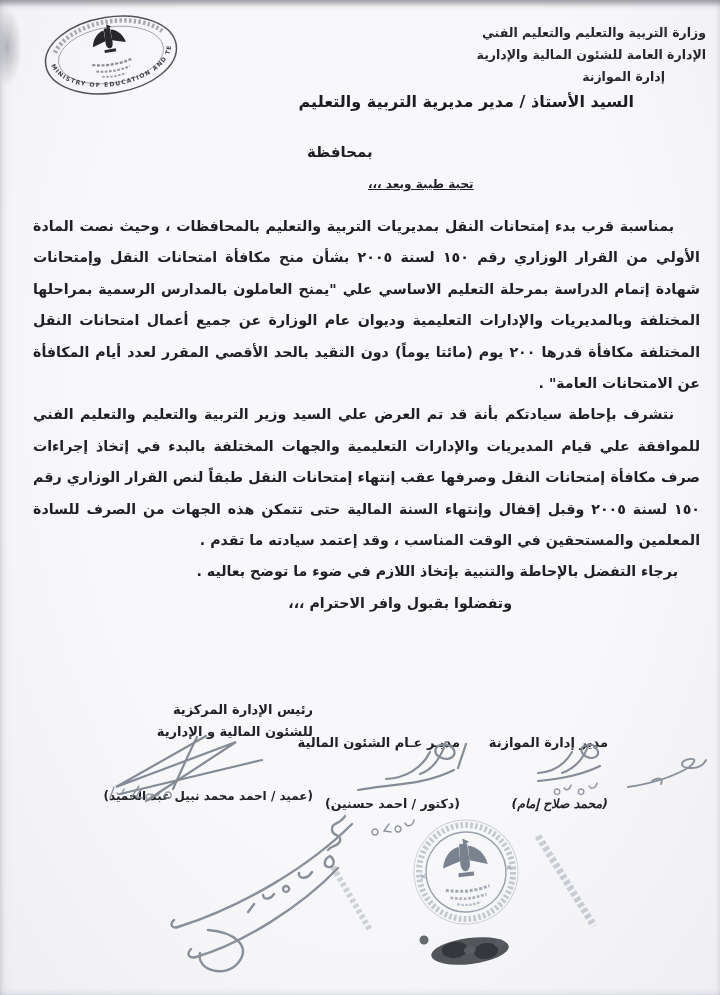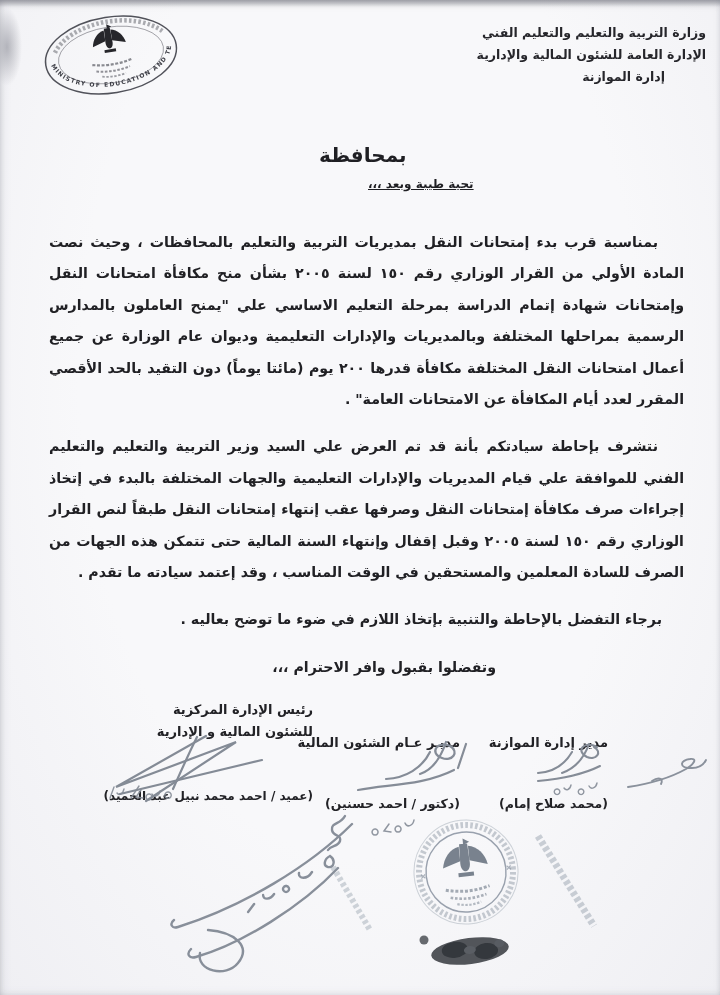--- a/index.html
+++ b/index.html
@@ -18,40 +18,40 @@
     background:linear-gradient(to bottom,rgba(120,122,132,.45),rgba(120,122,132,0));}
 
   
   .seal-logo{position:absolute;left:36px;top:12px;width:150px;height:86px;}
   .letterhead{position:absolute;top:22px;right:14px;direction:rtl;text-align:right;
     font-weight:700;font-size:12.5px;line-height:22px;color:#26262b;}
   .letterhead .dept{margin-right:41px;}
 
   
   .to-line{position:absolute;top:92px;right:86px;direction:rtl;font-weight:700;font-size:16px;color:#1c1c20;}
-  .governorate{position:absolute;top:143px;left:307px;direction:rtl;font-weight:700;font-size:20px;margin-left:12px;}
+  .governorate{position:absolute;top:143px;left:307px;direction:rtl;font-weight:700;font-size:15px;}
   .greeting{position:absolute;top:177px;left:368px;direction:rtl;font-weight:700;font-size:12px;text-decoration:underline;}
 
   
   .body-text{position:absolute;top:211px;right:20px;left:33px;direction:rtl;
     text-align:justify;font-size:14.2px;font-weight:700;line-height:31.4px;color:#202024;}
-  .body-text p{margin:16px;text-indent:26px;}
+  .body-text p{margin:0;text-indent:26px;}
   .body-text p.closing-request{text-align:right;text-indent:22px;}
   .body-text p.closing-salutation{text-indent:0;padding-left:0;padding-right:188px;}
 
   
   .sig{position:absolute;direction:rtl;text-align:right;font-weight:700;color:#222226;}
   .sig .t{font-size:13px;line-height:22px;white-space:nowrap;}
   .sig .n{font-size:12.5px;white-space:nowrap;}
   .sig-central{left:138px;top:699px;width:175px;}
   .sig-central .n{margin-top:46px;font-size:12px;}
   .sig-financial{left:325px;top:732px;width:135px;}
   .sig-financial .n{margin-top:42px;}
   .sig-budget{left:486px;top:732px;width:122px;}
-  .sig-budget .n{margin-top:42px;}
+  .sig-budget .n{margin-top:42px;font-style:italic;}
 
   .overlay{position:absolute;inset:0;pointer-events:none;}
 </style>
 </head>
 <body>
 
 <div class="page">
   <div class="top-smear"></div>
   <div class="corner-smudge"></div>
 
@@ -81,20 +81,21 @@
       </g>
     </svg>
   </div>
 
   <header class="letterhead">
     <div>وزارة التربية والتعليم والتعليم الفني</div>
     <div>الإدارة العامة للشئون المالية والإدارية</div>
     <div class="dept">إدارة الموازنة</div>
   </header>
 
+  <div class="to-line">السيد الأستاذ / مدير مديرية التربية والتعليم</div>
   <div class="governorate">بمحافظة</div>
   <div class="greeting">تحية طيبة وبعد ،،،</div>
 
   <main class="body-text">
     <p>بمناسبة قرب بدء إمتحانات النقل بمديريات التربية والتعليم بالمحافظات ، وحيث نصت المادة الأولي من القرار الوزاري رقم ١٥٠ لسنة ٢٠٠٥ بشأن منح مكافأة امتحانات النقل وإمتحانات شهادة إتمام الدراسة بمرحلة التعليم الاساسي علي "يمنح العاملون بالمدارس الرسمية بمراحلها المختلفة وبالمديريات والإدارات التعليمية وديوان عام الوزارة عن جميع أعمال امتحانات النقل المختلفة مكافأة قدرها ٢٠٠ يوم (مائتا يوماً) دون التقيد بالحد الأقصي المقرر لعدد أيام المكافأة عن الامتحانات العامة" .</p>
     <p>نتشرف بإحاطة سيادتكم بأنة قد تم العرض علي السيد وزير التربية والتعليم والتعليم الفني للموافقة علي قيام المديريات والإدارات التعليمية والجهات المختلفة بالبدء في إتخاذ إجراءات صرف مكافأة إمتحانات النقل وصرفها عقب إنتهاء إمتحانات النقل طبقاً لنص القرار الوزاري رقم ١٥٠ لسنة ٢٠٠٥ وقبل إقفال وإنتهاء السنة المالية حتى تتمكن هذه الجهات من الصرف للسادة المعلمين والمستحقين في الوقت المناسب ، وقد إعتمد سيادته ما تقدم .</p>
     <p class="closing-request">برجاء التفضل بالإحاطة والتنبية بإتخاذ اللازم في ضوء ما توضح بعاليه .</p>
     <p class="closing-salutation">وتفضلوا بقبول وافر الاحترام ،،،</p>
   </main>
 

